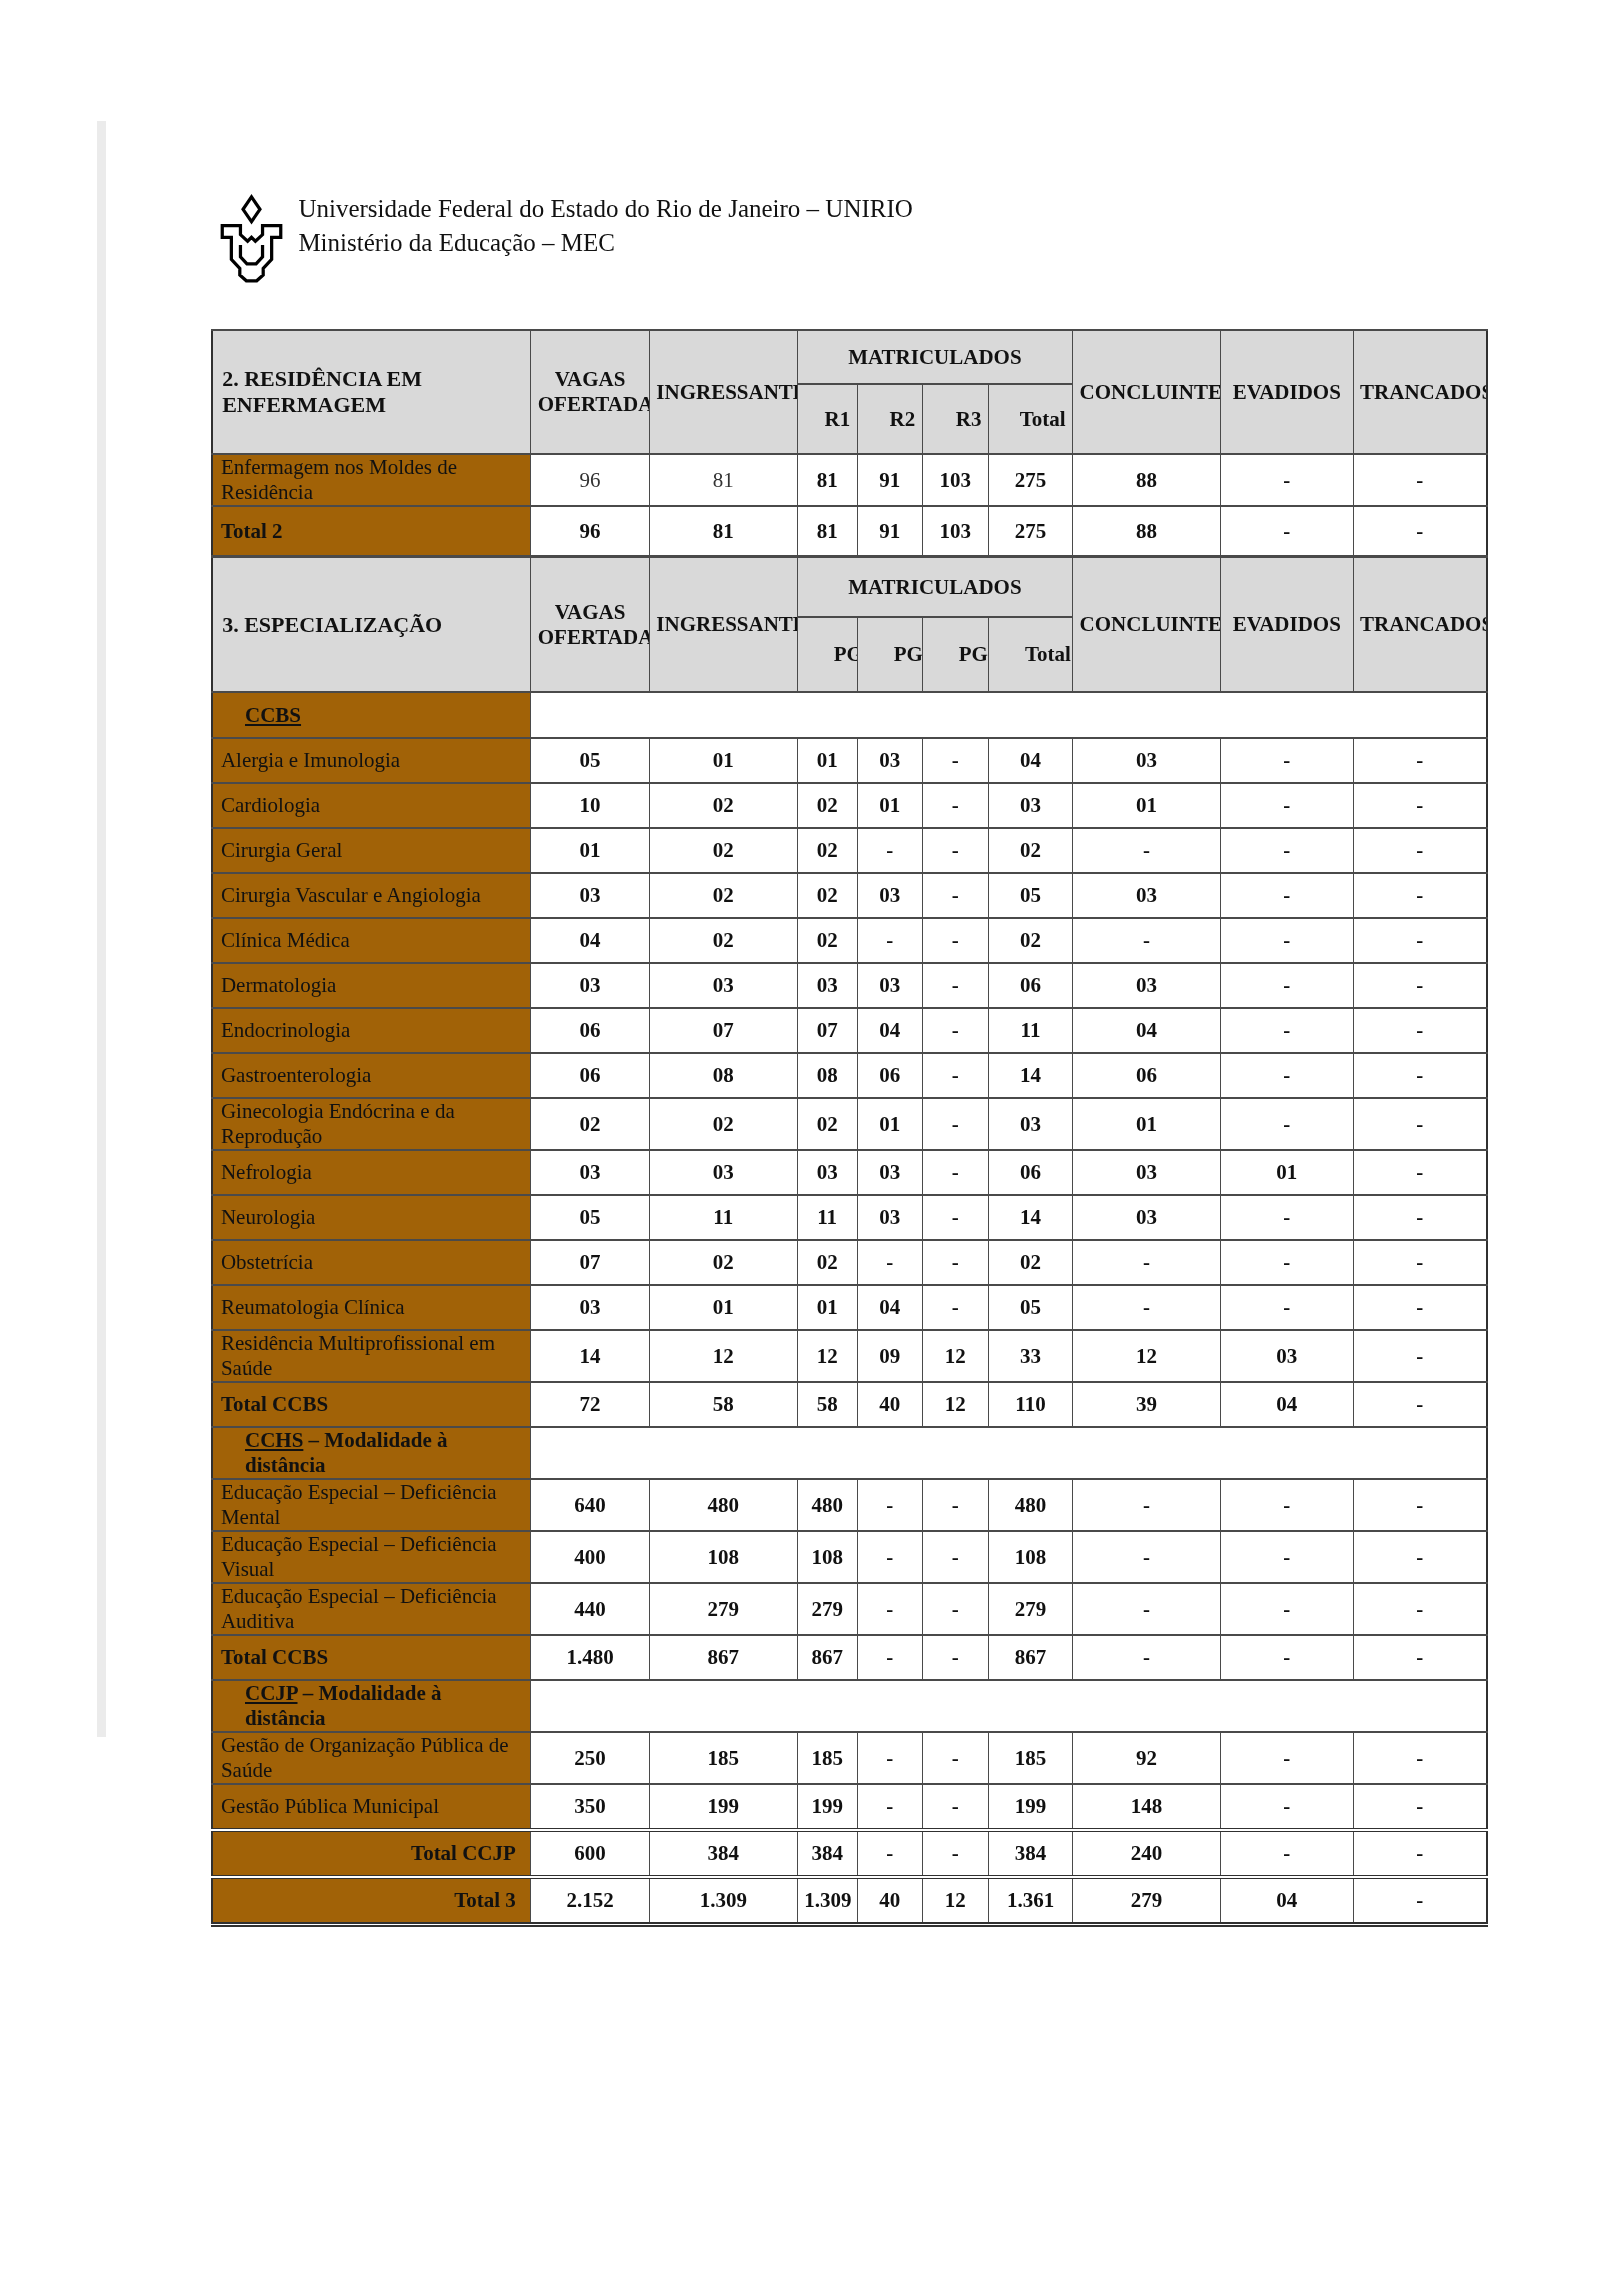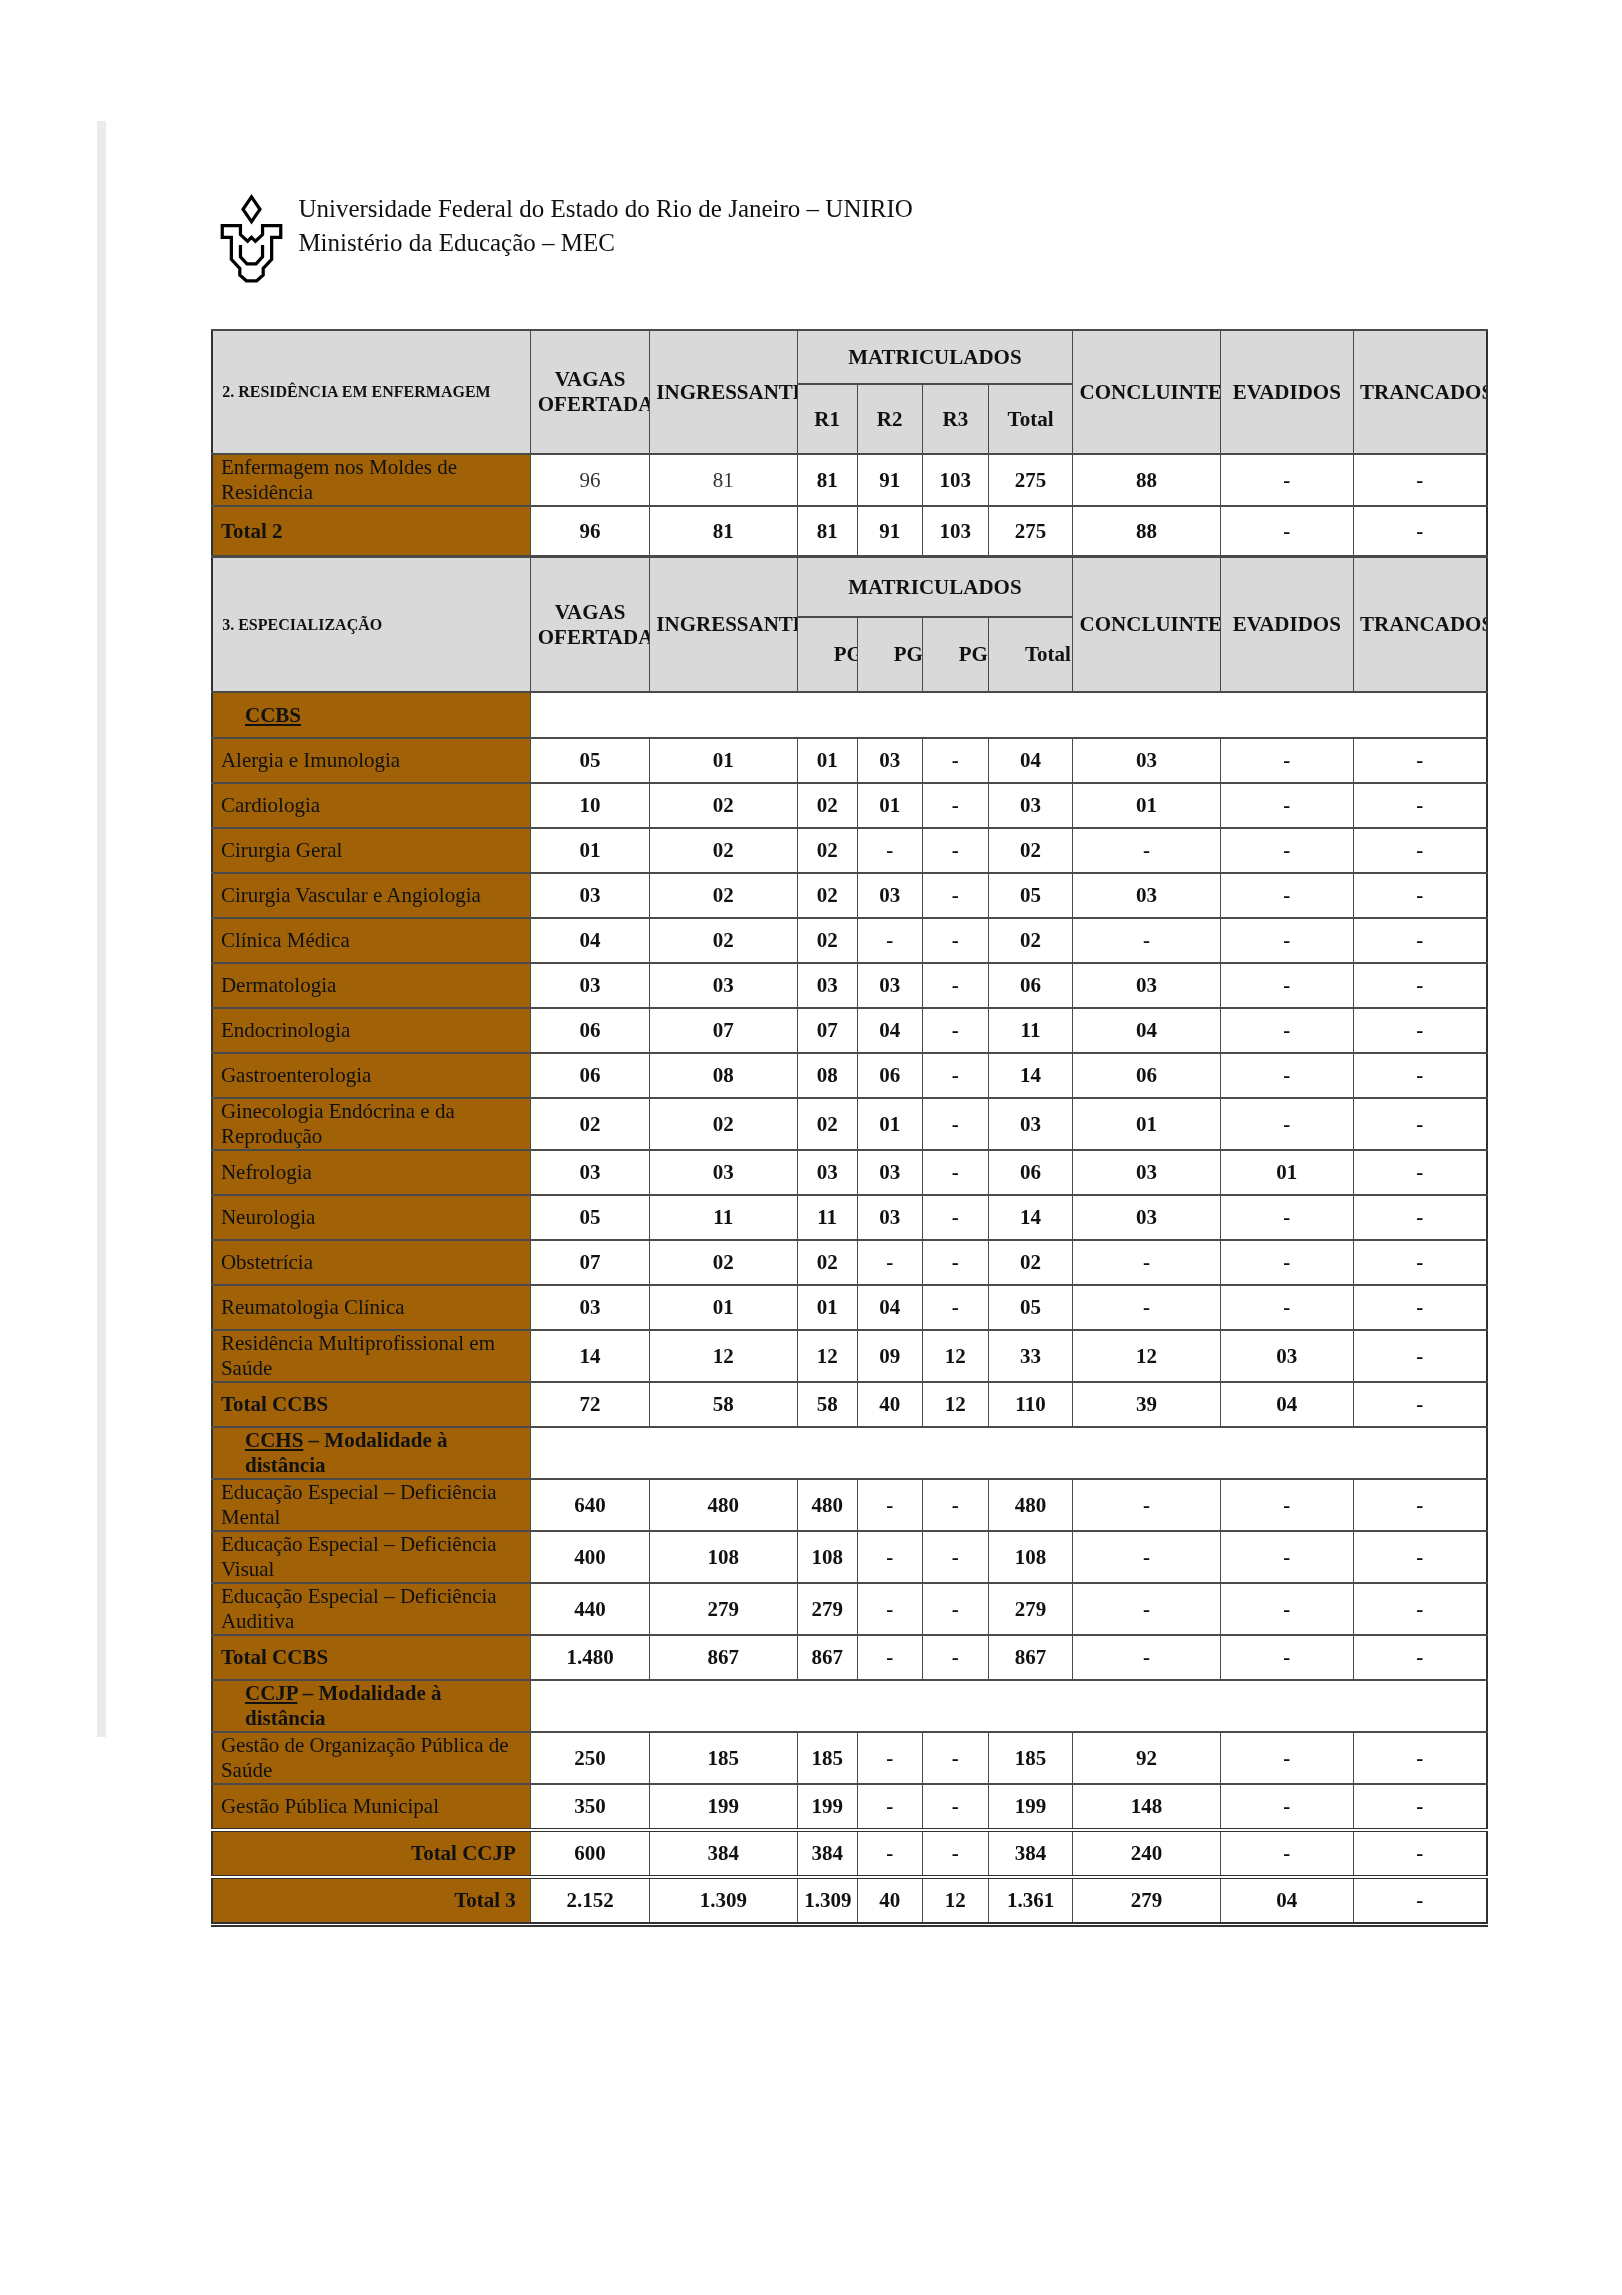--- a/index.html
+++ b/index.html
@@ -50,26 +50,26 @@
     padding:0 6.5px;
     overflow:hidden;
   }
   
   thead td{
     background:#d9d9d9;
     font-weight:bold;
     text-align:center;
     border-bottom-width:2.6px;
   }
-  td.hl{ text-align:left;font-size:16px;padding-left:9.2px; }
+  td.hl{ text-align:left;font-size:22px;padding-left:9.2px; }
   tr.hrow1 td{height:52px;}
   tr.hrow2 td{height:68px;}
   #t3 tr.hrow1 td{height:58px;}
   #t3 tr.hrow2 td{height:73px;padding-left:36px;}
-  td.sub{text-align:center;padding-left:6.5px;}
+  td.sub{text-align:right;padding-left:6.5px;}
   
   tbody td{height:43px;background:#fff;}
   #t2 tbody td{height:48px;}
   td.lab{
     background:#a16207;
     text-align:left;
     padding-left:7.9px;
     font-weight:normal;
   }
   td.num{

